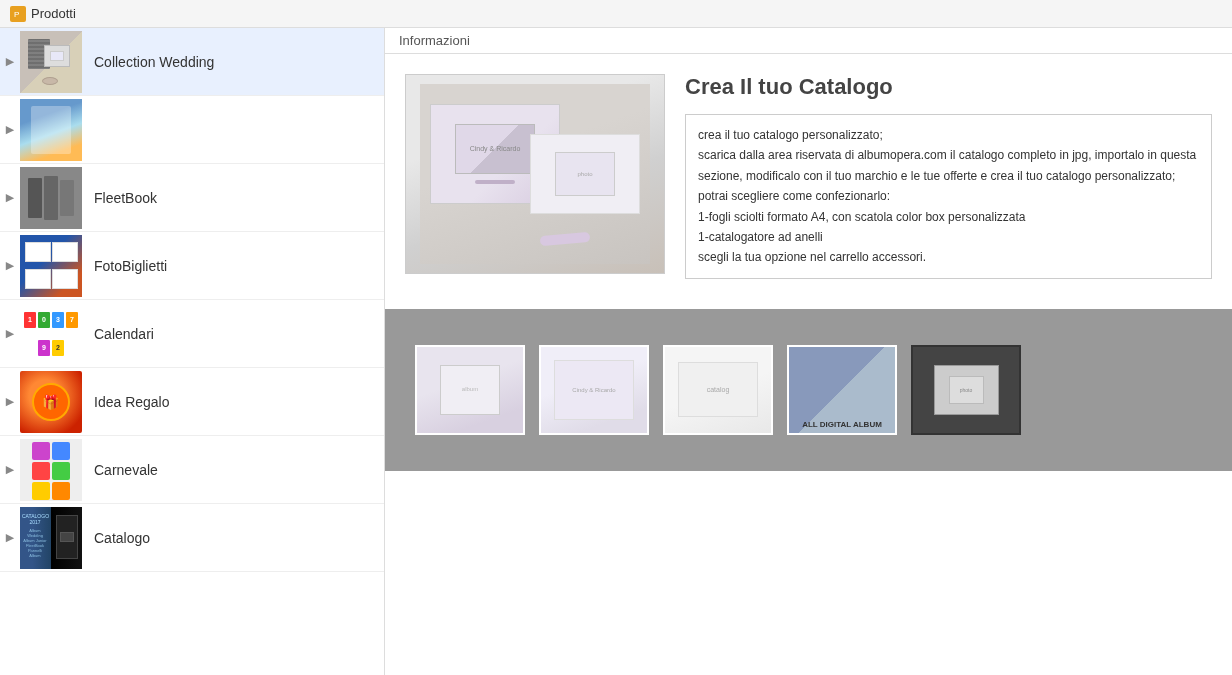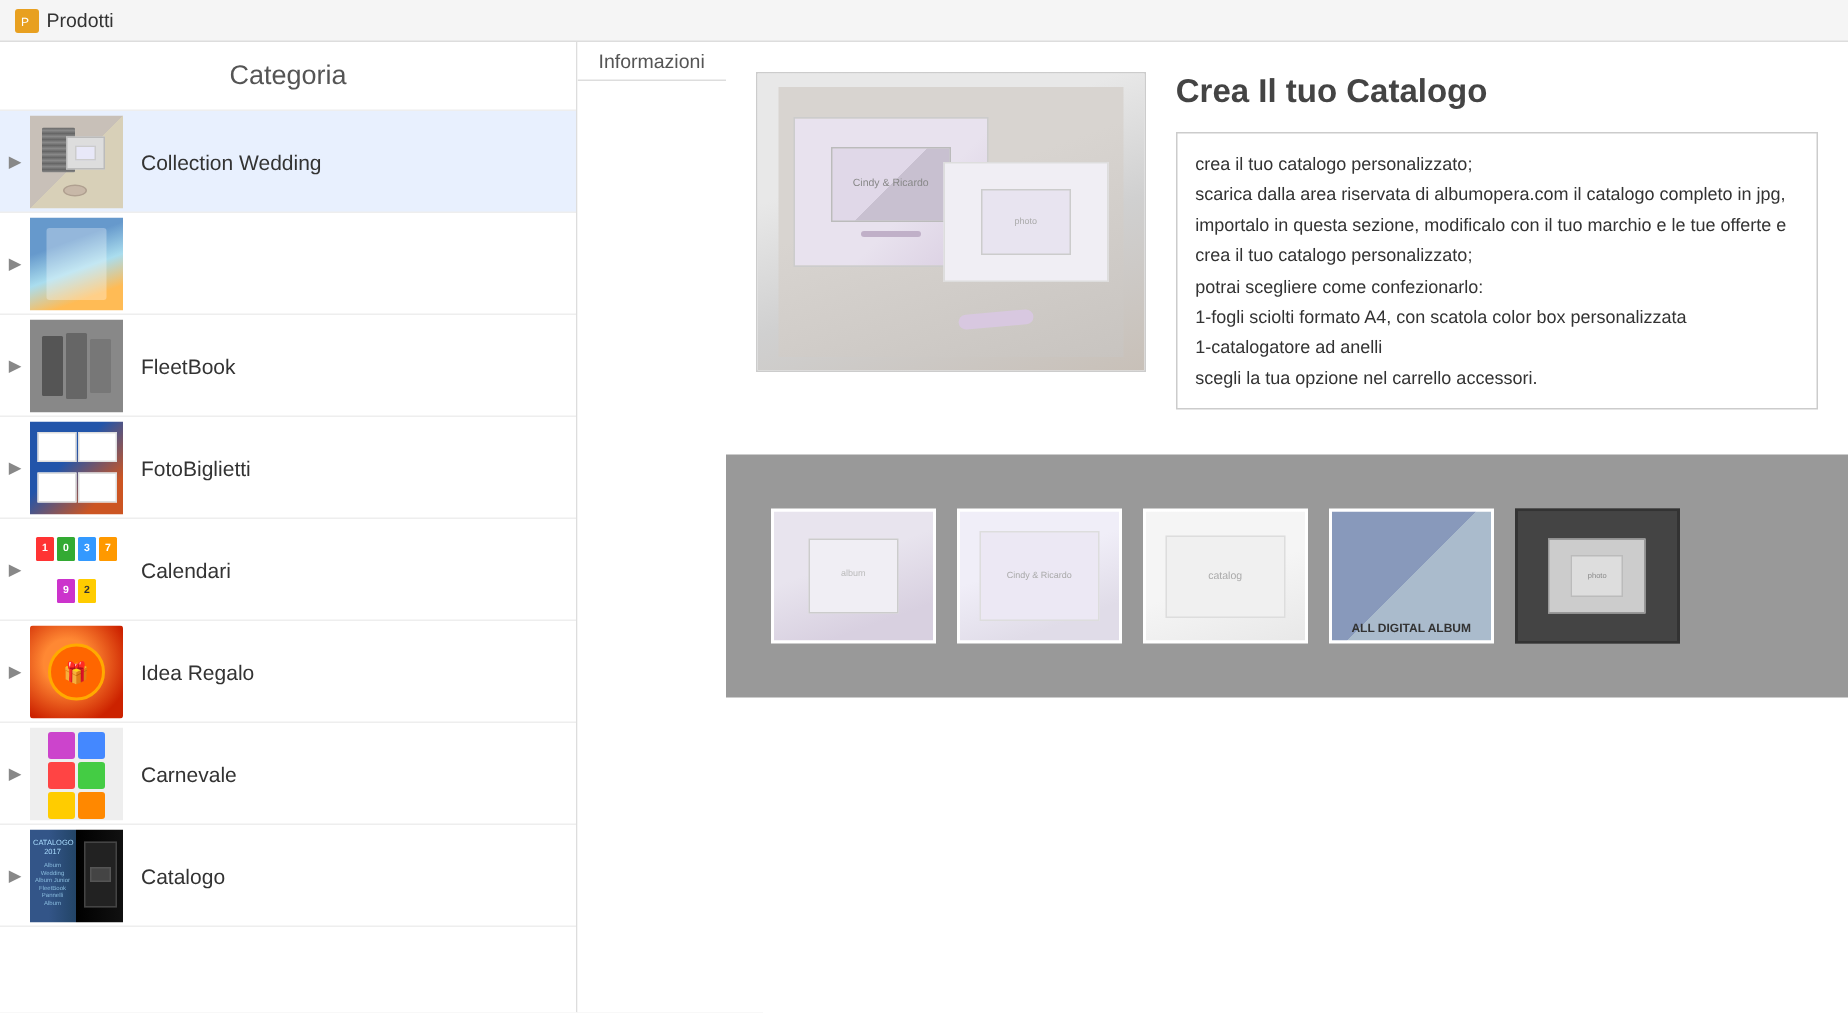--- a/index.html
+++ b/index.html
@@ -97,21 +97,21 @@
       font-size: 14px;
       color: #333;
       font-weight: 500;
     }
 
     
     .content-area {
       flex: 1;
       background: #fff;
       display: flex;
-      flex-direction: row;
+      flex-direction: column;
       overflow-y: auto;
     }
 
     .info-tab {
       padding: 4px 14px;
       font-size: 13px;
       color: #555;
       border-bottom: 1px solid #ddd;
       height: 26px;
       display: flex;
@@ -226,21 +226,20 @@
           <text x="1" y="8" font-size="8" fill="white">P</text>
         </svg>
     </span>
     <span>Prodotti</span>
   </span>
 </div>
 
 <div class="main-layout">
 
   <div class="sidebar">
-    <div class="sidebar-header">Categoria</div>
 
     <div class="sidebar-item active">
       <div class="arrow">▶</div>
       <div class="thumb">
         <div style="width:62px;height:62px;background:linear-gradient(135deg,#c8c0b8 50%,#d8d0b8 50%);display:flex;align-items:center;justify-content:center;">
           <div style="position:relative;width:50px;height:50px;">
             <div style="position:absolute;top:2px;left:2px;width:22px;height:30px;background:#555;border-radius:1px;overflow:hidden;">
               <div style="width:100%;height:100%;background:repeating-linear-gradient(180deg,#666 0px,#888 2px,#666 4px);"></div>
             </div>
             <div style="position:absolute;top:8px;left:18px;width:26px;height:22px;background:#ddd;border:1px solid #bbb;display:flex;align-items:center;justify-content:center;">

